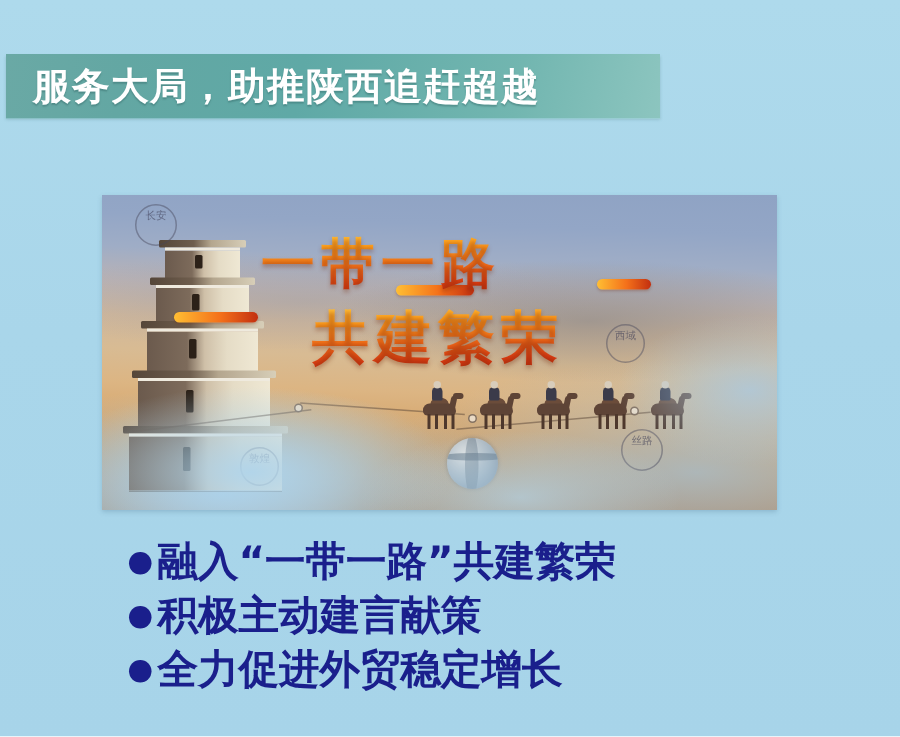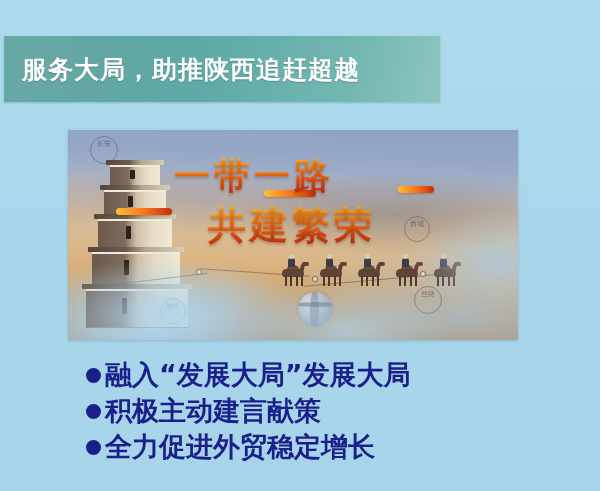--- a/index.html
+++ b/index.html
@@ -19,21 +19,21 @@
     background: linear-gradient(180deg, #aedaec 0%, #a9d6ea 45%, #a7d4e9 100%);
     overflow: hidden;
   }
 
   
   #title-banner {
     position: absolute;
     left: 4px;
     top: 36px;
     width: 436px;
-    height: 66px;
+    height: 43px;
     background: linear-gradient(100deg, #6aa9a5 0%, #63a7a3 18%, #5fa9a6 45%, #72b6b0 78%, #8cc5bf 100%);
     box-shadow: 0 1px 2px rgba(60,110,110,0.28);
     display: flex;
     align-items: center;
   }
   #title-text {
     color: #ffffff;
     font-size: 25px;
     font-weight: bold;
     letter-spacing: 1px;
@@ -344,21 +344,21 @@
     <div class="seal" style="left:346px; top:156px; width:28px; height:28px;">丝路</div>
 
     <div id="globe"></div>
 
     <div class="pic-layer" id="pic-haze"></div>
   </div>
 
   <div id="bullets">
     <div class="bullet-line">
       <span class="bullet-dot"></span>
-      <span>融入“发展大局”发展大局</span>
+      <span>融入“一带一路”共建繁荣</span>
     </div>
     <div class="bullet-line">
       <span class="bullet-dot"></span>
       <span>积极主动建言献策</span>
     </div>
     <div class="bullet-line">
       <span class="bullet-dot"></span>
       <span>全力促进外贸稳定增长</span>
     </div>
   </div>

